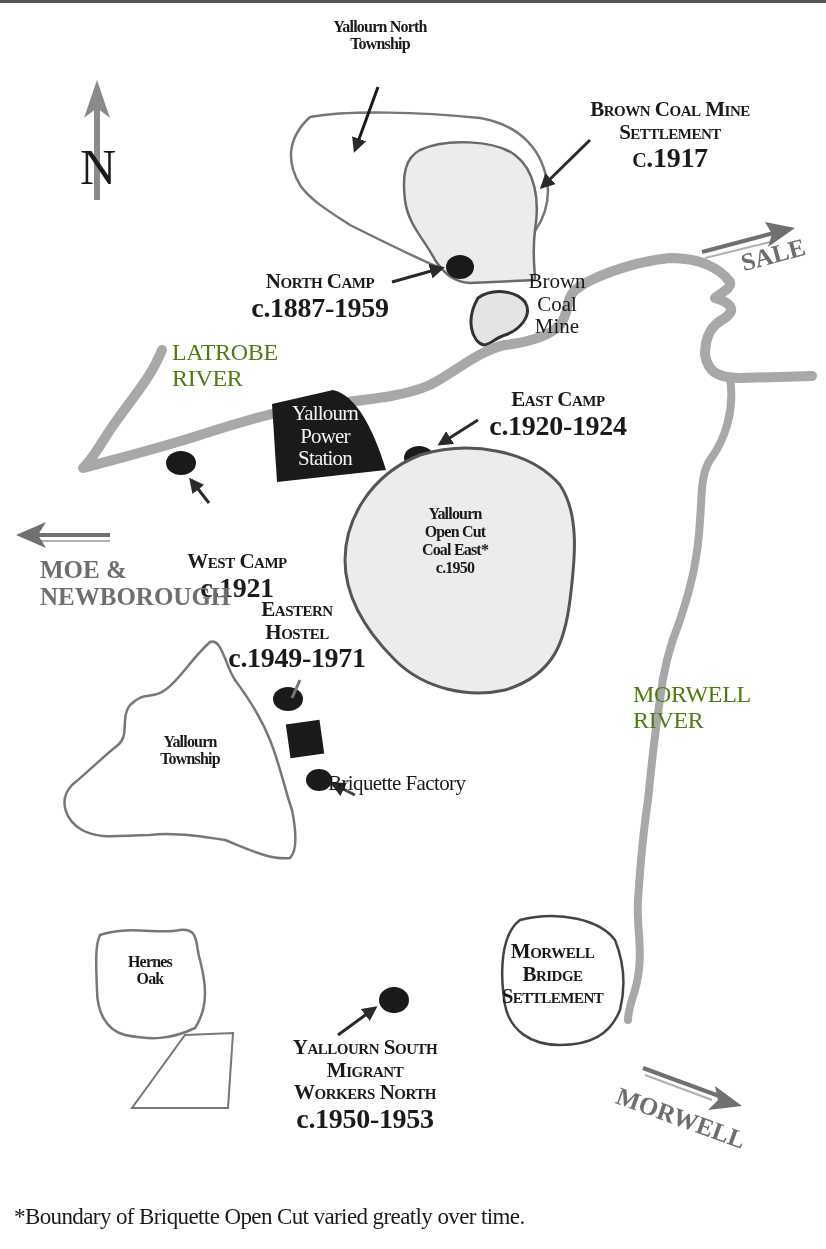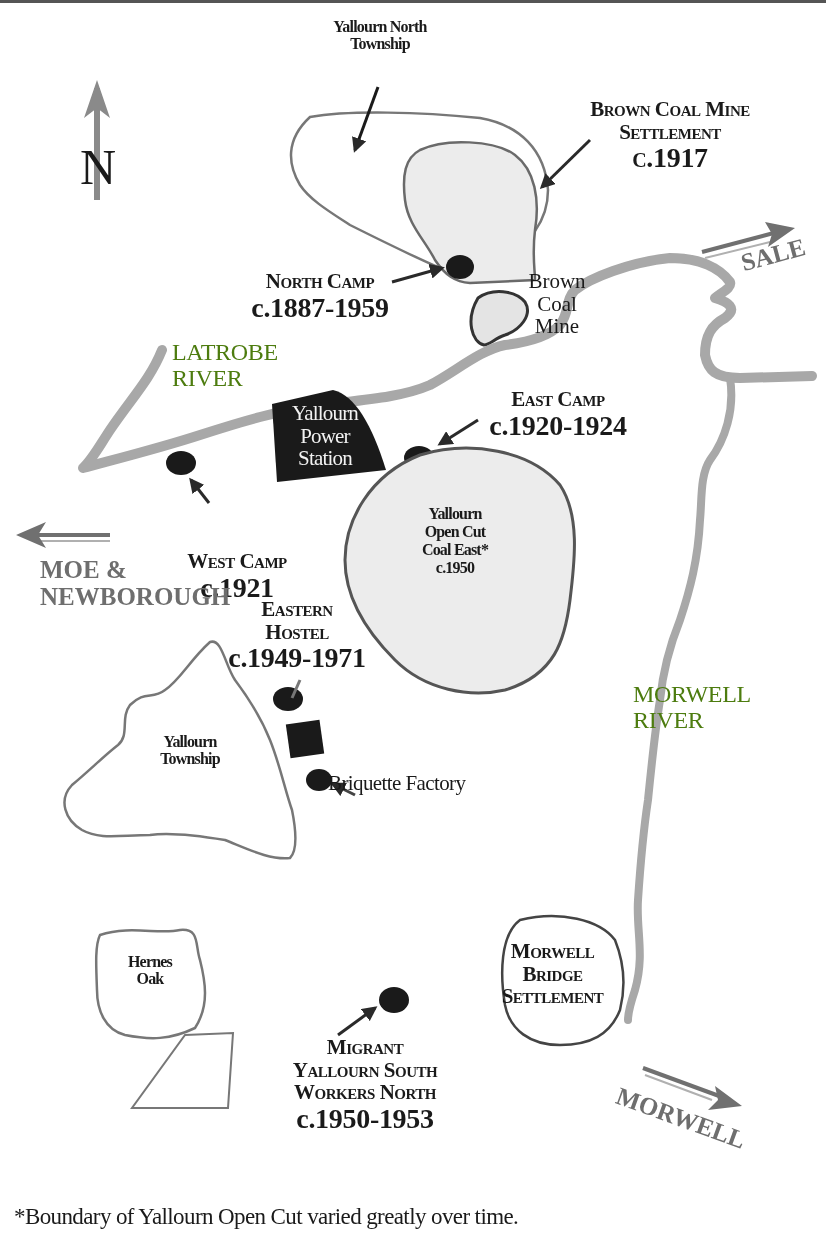--- a/index.html
+++ b/index.html
@@ -179,30 +179,30 @@
     <div>MORWELL</div>
     <div>RIVER</div>
   </div>
 
   <div class="lbl serif place" style="left:100px;top:953px;width:100px;">
     <div>Hernes</div>
     <div>Oak</div>
   </div>
 
   <div class="lbl serif" style="left:255px;top:1036px;width:220px;">
+    <div class="sc camp">Yallourn South</div>
     <div class="sc camp">Migrant</div>
-    <div class="sc camp">Yallourn South</div>
     <div class="sc camp">Workers North</div>
     <div class="date">c.1950-1953</div>
   </div>
 
   <div class="lbl serif sc camp" style="left:480px;top:940px;width:145px;">
     <div>Morwell</div>
     <div>Bridge</div>
     <div>Settlement</div>
   </div>
 
   <div class="lbl serif dest" style="left:738px;top:250px;transform:rotate(-15deg);transform-origin:left top;">SALE</div>
 
   <div class="lbl serif dest" style="left:622px;top:1082px;transform:rotate(20deg);transform-origin:left top;">MORWELL</div>
 
-  <div class="footnote serif">*Boundary of Yallourn Open Cut varied greatly over time.</div>
+  <div class="footnote serif">*Boundary of Briquette Open Cut varied greatly over time.</div>
 </div>
 
 </body></html>

